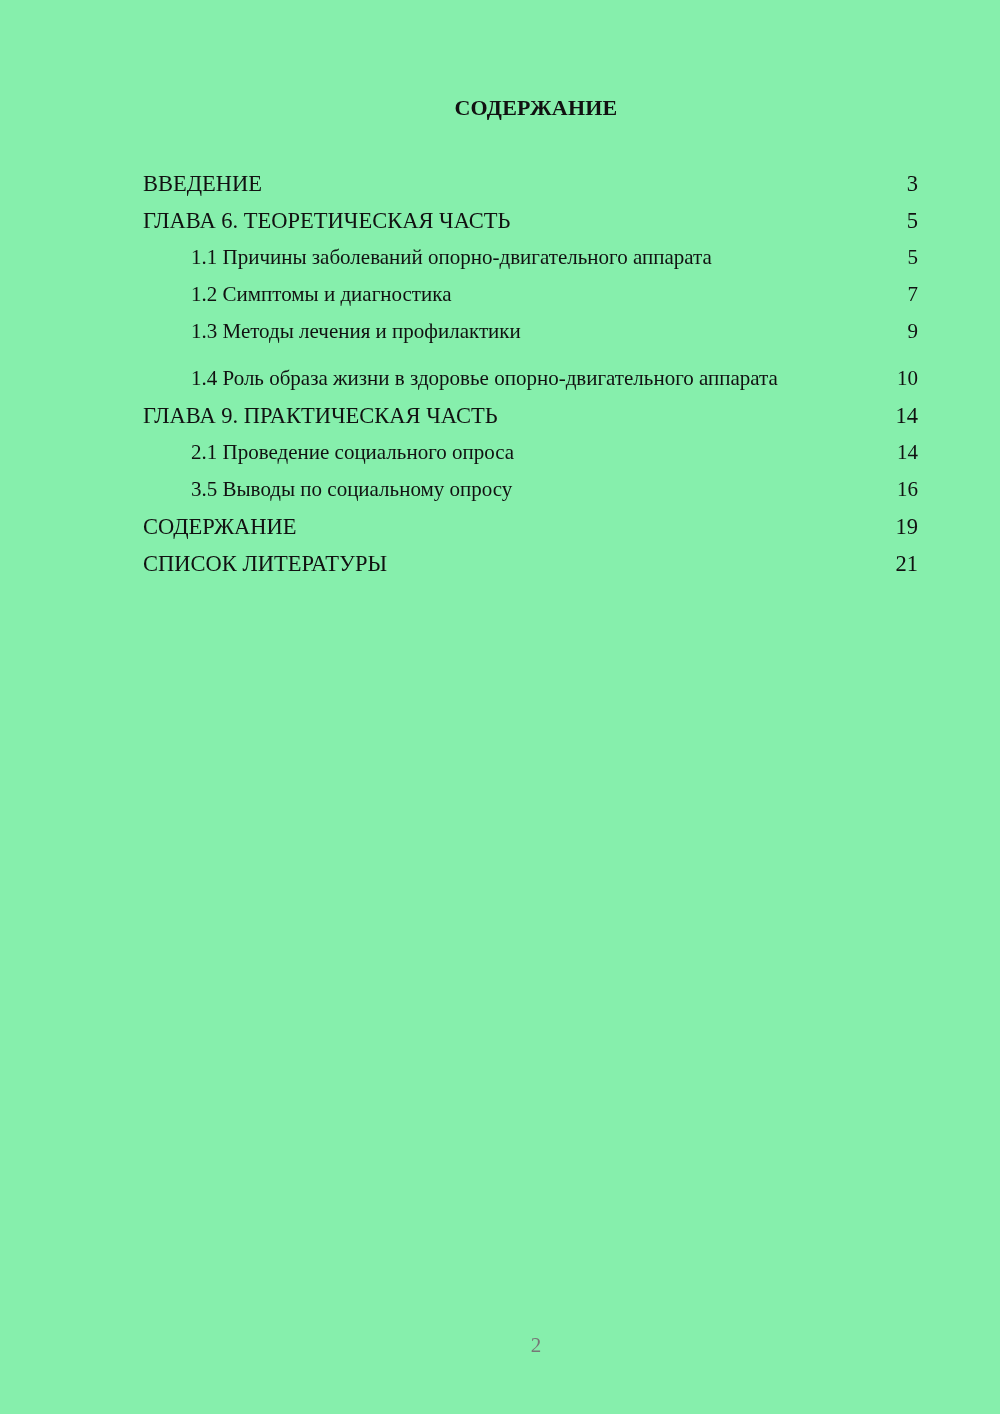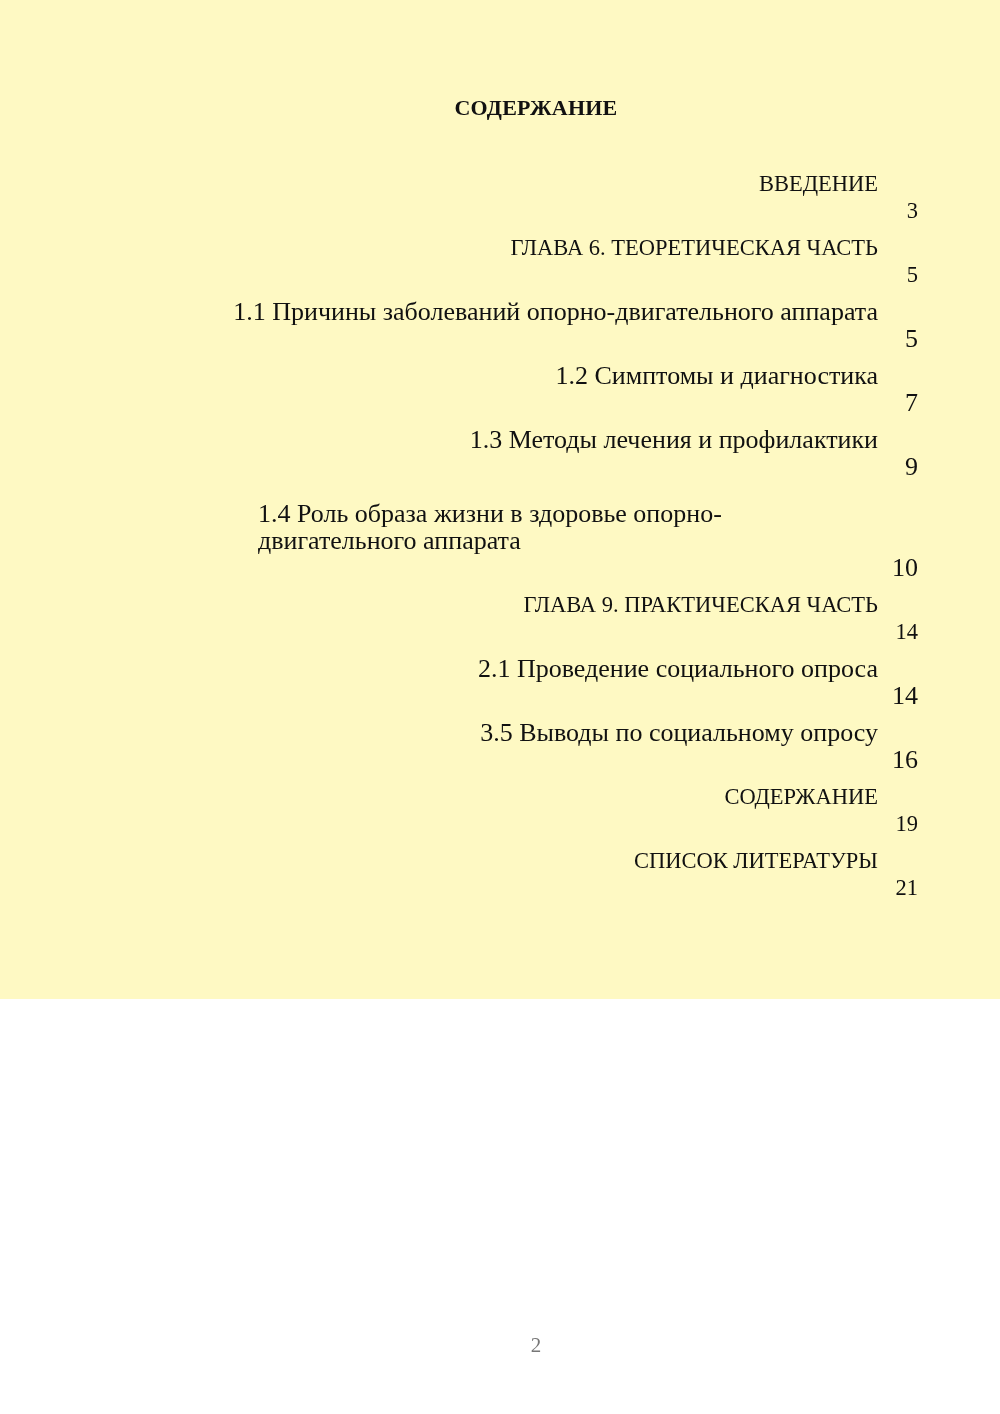--- a/index.html
+++ b/index.html
@@ -11,22 +11,22 @@
       width: 1000px;
       height: 1414px;
       position: relative;
       overflow: hidden;
       font-family: "Liberation Serif", "DejaVu Serif", serif;
       color: #111111;
     }
     .page {
       position: absolute;
       left: 0; top: 0;
-      width: 1000px; height: 999px;
-      background: #fef9c3;
+      width: 1000px; height: 1414px;
+      background: #86efac;
     }
     .toc-title {
       position: absolute;
       top: 95px;
       left: 0;
       width: 1072px;
       text-align: center;
       font-weight: bold;
       font-size: 22px;
       letter-spacing: 0.2px;
@@ -38,25 +38,24 @@
       width: 775px;
     }
     .row {
       position: relative;
       display: flex;
       justify-content: space-between;
       align-items: flex-end;
       font-size: 22.5px;
       line-height: 27px;
       margin-bottom: 10px;
-      flex-direction: column;
     }
     .row.sub {
       padding-left: 48px;
-      font-size: 26px;
+      font-size: 21px;
     }
     .row .label {
       flex: 1;
       padding-right: 40px;
     }
     .row .page-num {
       flex: 0 0 auto;
       text-align: right;
     }
     .row.wrap .label {

